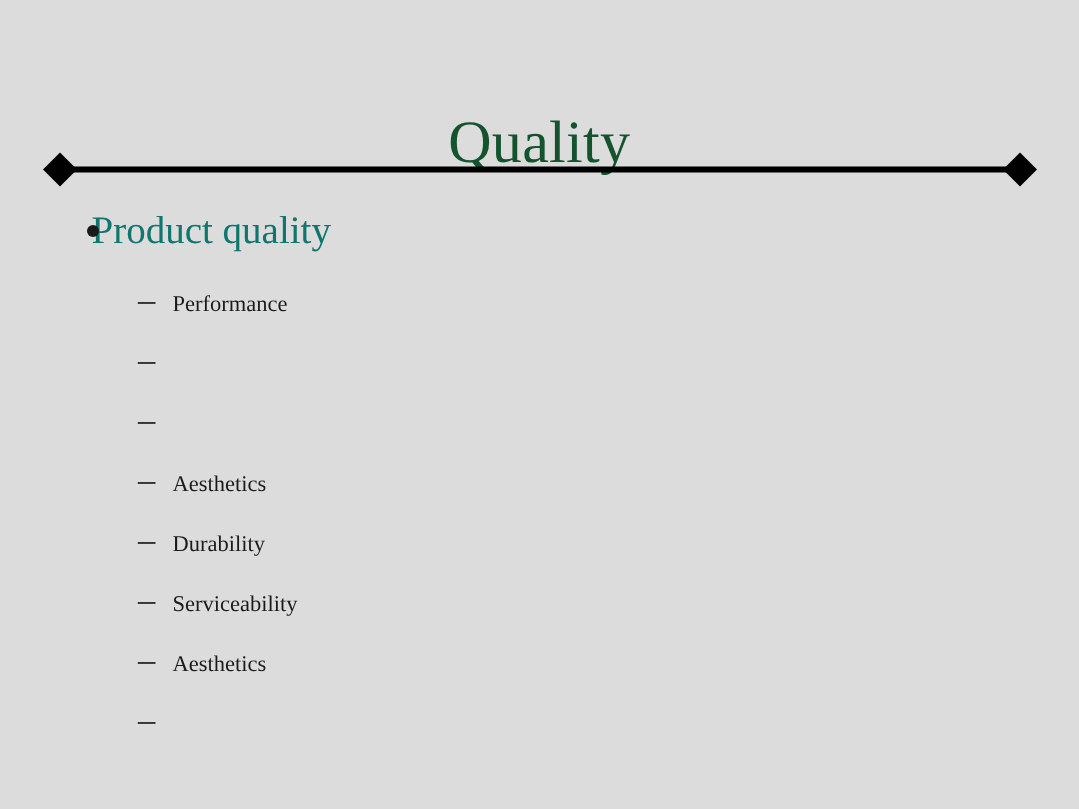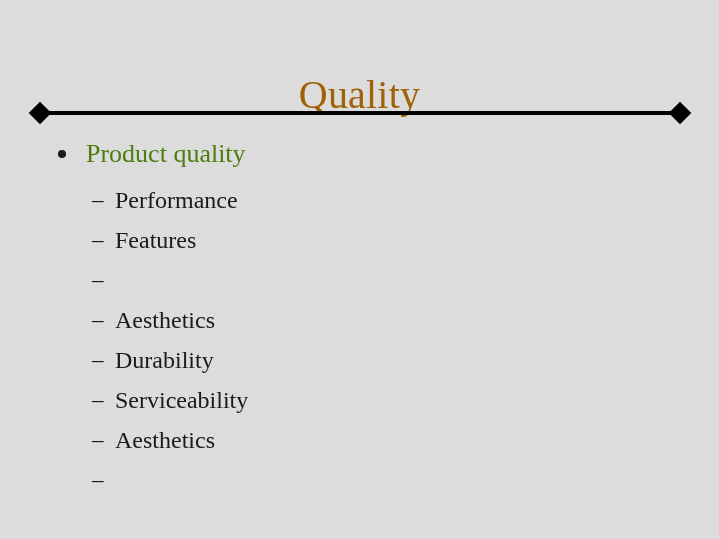--- a/index.html
+++ b/index.html
@@ -27,21 +27,21 @@
   .slide-title {
     position: absolute;
     left: 0;
     top: 44px;
     width: 719px;
     text-align: center;
     font-family: "Liberation Serif", "DejaVu Serif", serif;
     font-size: 40px;
     line-height: 48px;
     font-weight: normal;
-    color: #a16207;
+    color: #14532d;
     letter-spacing: 0.2px;
     white-space: nowrap;
   }
 
   
   .title-rule {
     position: absolute;
     left: 32px;
     top: 104px;
     width: 656px;
@@ -70,25 +70,25 @@
   .body-content {
     position: absolute;
     left: 0;
     top: 132px;
     width: 719px;
   }
 
   
   .bullet-l1 {
     position: relative;
-    padding-left: 86px;
+    padding-left: 61px;
     height: 44px;
     line-height: 44px;
     font-size: 26px;
-    color: #4d7c0f;
+    color: #0f766e;
     white-space: nowrap;
   }
   .bullet-l1 .marker-dot {
     position: absolute;
     left: 58px;
     top: 50%;
     margin-top: -4px;
     width: 8px;
     height: 8px;
     border-radius: 50%;
@@ -114,21 +114,21 @@
   .bullet-l2 .marker-dash {
     position: absolute;
     left: 92px;
     top: 0;
     height: 40px;
     line-height: 40px;
     font-size: 23px;
     color: #1a1a1a;
   }
   .bullet-l2 .label {
-    font-size: 24px;
+    font-size: 15px;
     text-align: right;
   }
 </style>
 </head>
 <body>
 
 <div class="slide">
 
   <h1 class="slide-title">Quality</h1>
 
@@ -147,21 +147,20 @@
 
     <div class="sub-list">
 
       <div class="bullet-l2">
         <span class="marker-dash">–</span>
         <span class="label">Performance</span>
       </div>
 
       <div class="bullet-l2">
         <span class="marker-dash">–</span>
-        <span class="label">Features</span>
       </div>
 
       <div class="bullet-l2">
         <span class="marker-dash">–</span>
       </div>
 
       <div class="bullet-l2">
         <span class="marker-dash">–</span>
         <span class="label">Aesthetics</span>
       </div>

